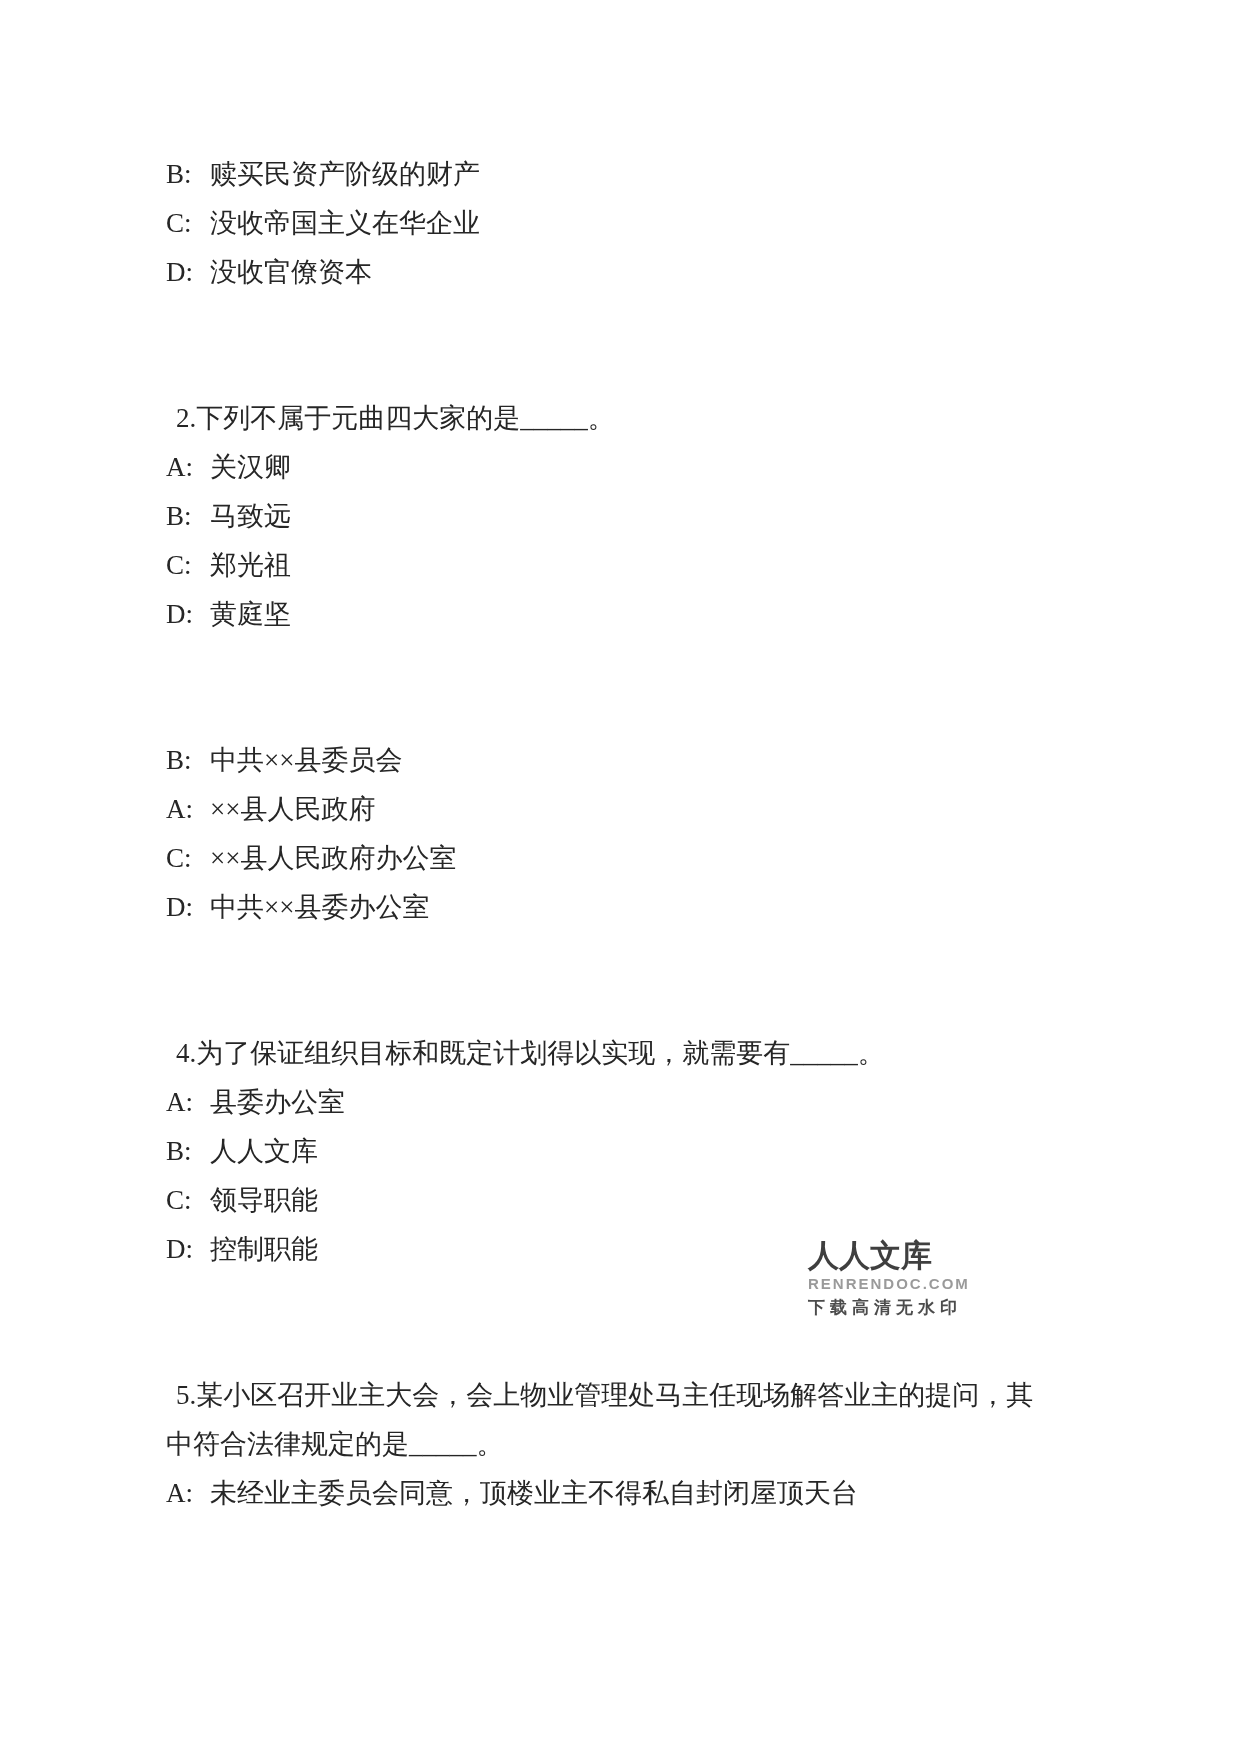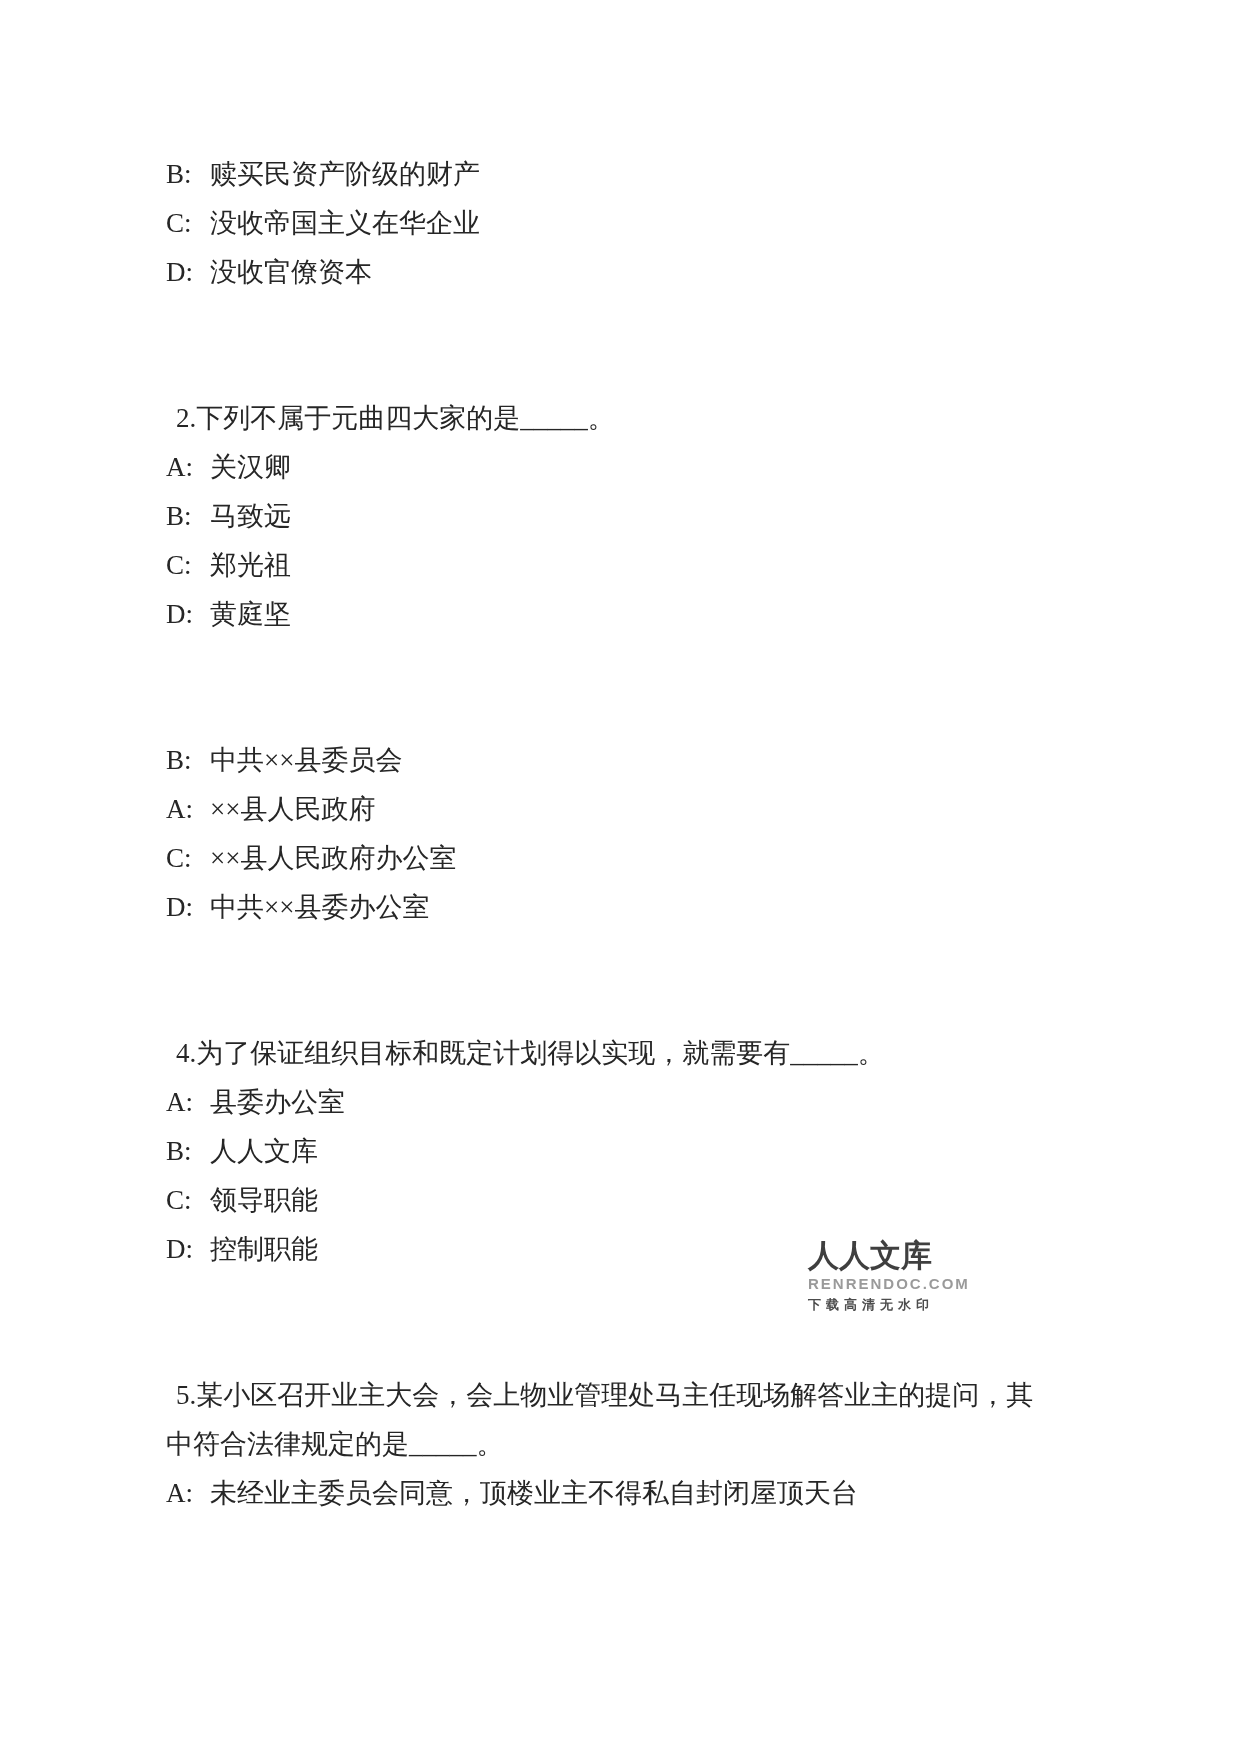--- a/index.html
+++ b/index.html
@@ -46,21 +46,21 @@
   }
   .wm-domain {
     font-size: 15px;
     font-weight: bold;
     color: #9a9a9a;
     letter-spacing: 2px;
     margin-top: 4px;
     white-space: nowrap;
   }
   .wm-tagline {
-    font-size: 13px;
+    font-size: 17px;
     font-weight: bold;
     color: #4c4c4c;
     letter-spacing: 5px;
     margin-top: 4px;
     white-space: nowrap;
   }
 </style>
 </head>
 <body>
 

